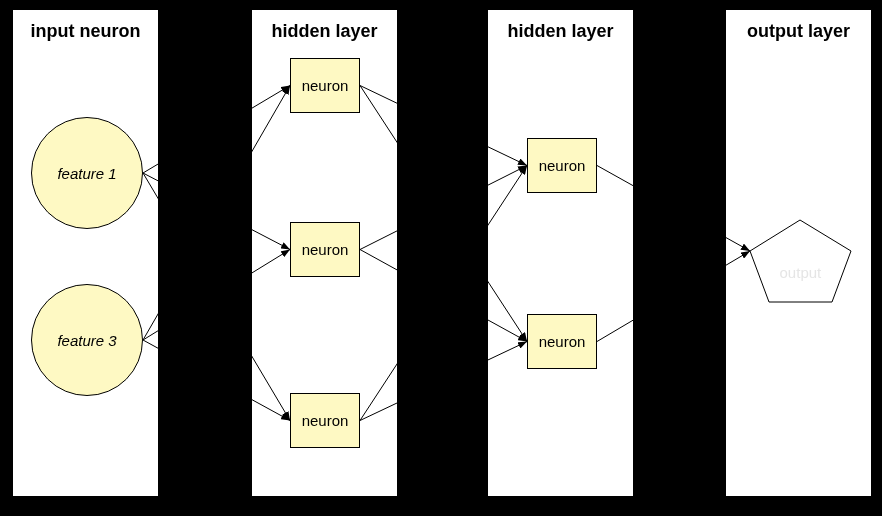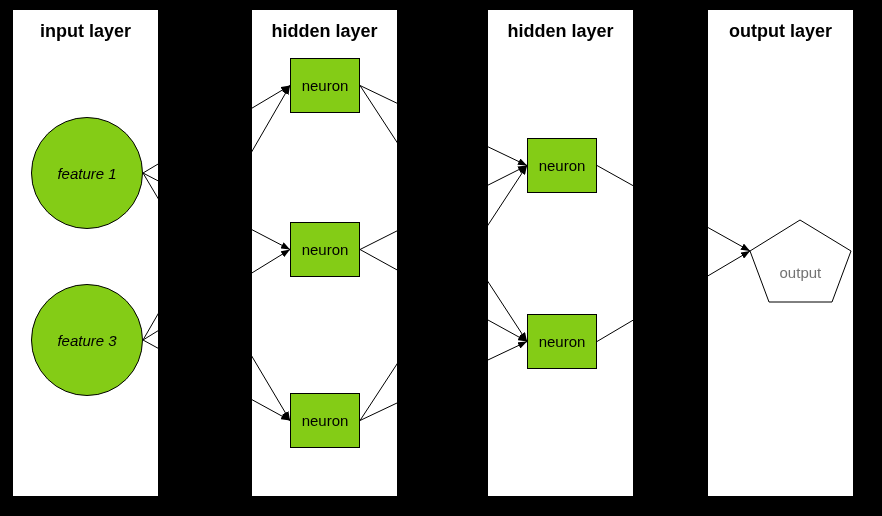--- a/index.html
+++ b/index.html
@@ -30,57 +30,57 @@
     left: 0; top: 0;
     z-index: 2;
     pointer-events: none;
   }
   .node {
     position: absolute;
     z-index: 3;
     display: flex;
     align-items: center;
     justify-content: center;
-    background: #84cc16;
+    background: #fef9c3;
     border: 1px solid #000;
     box-sizing: border-box;
     font-size: 15px;
     color: #000;
   }
   .node.circle { border-radius: 50%; font-style: italic; }
   #pent-layer {
     position: absolute;
     left: 0; top: 0;
     z-index: 3;
     pointer-events: none;
   }
   .pent-label {
     position: absolute;
     z-index: 4;
     font-size: 15px;
-    color: #737373;
+    color: #e5e5e5;
     transform: translate(-50%, -50%);
     white-space: nowrap;
   }
 </style>
 </head>
 <body>
 
 <div id="canvas">
 
   <div class="panel" style="left: 13px; top: 10px; width: 145px; height: 486px;">
-    <span class="panel-title">input layer</span>
+    <span class="panel-title">input neuron</span>
   </div>
   <div class="panel" style="left: 252px; top: 10px; width: 145px; height: 486px;">
     <span class="panel-title">hidden layer</span>
   </div>
   <div class="panel" style="left: 488px; top: 10px; width: 145px; height: 486px;">
     <span class="panel-title">hidden layer</span>
   </div>
-  <div class="panel" style="left: 708px; top: 10px; width: 145px; height: 486px;">
+  <div class="panel" style="left: 726px; top: 10px; width: 145px; height: 486px;">
     <span class="panel-title">output layer</span>
   </div>
 
   <svg id="edges" width="882" height="516">
     <defs>
       <marker id="arrow" markerWidth="9" markerHeight="7" refX="9" refY="3.5" orient="auto" markerUnits="userSpaceOnUse">
         <path d="M0,0 L9,3.5 L0,7 Z" fill="#000"></path>
       </marker>
     </defs>
   <line x1="143" y1="173" x2="290" y2="85.5" stroke="#000000" stroke-width="1" marker-end="url(#arrow)"></line>

